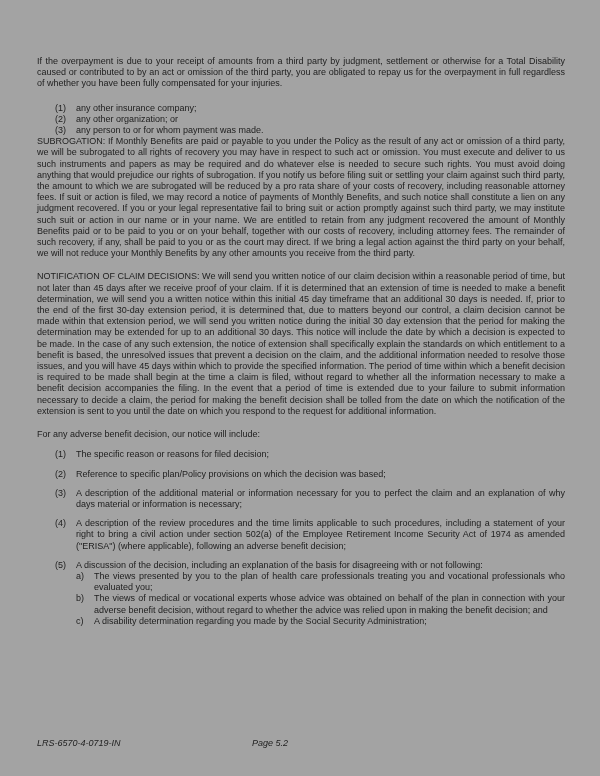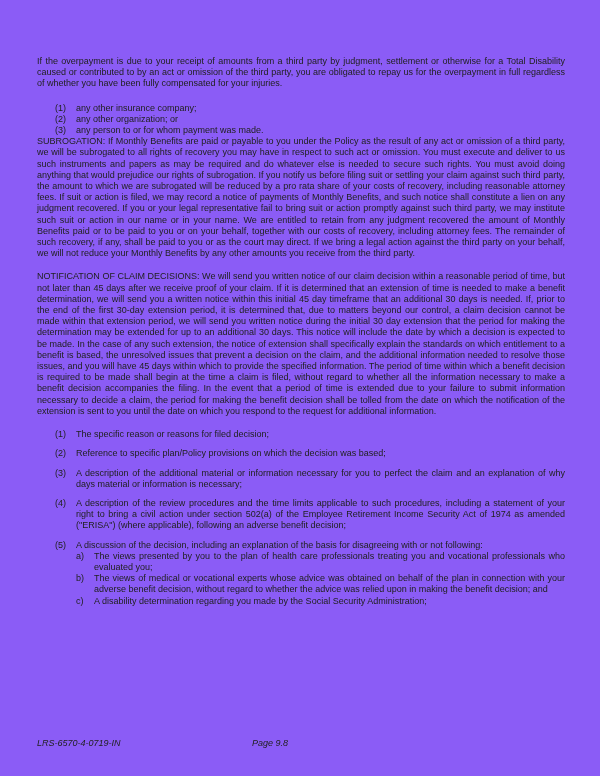--- a/index.html
+++ b/index.html
@@ -1,20 +1,20 @@
 <!DOCTYPE html>
 <html><head>
 <meta charset="utf-8">
 <style>
   html, body { margin: 0; padding: 0; background: #ffffff; }
   .page {
     position: relative;
     width: 600px;
     height: 776px;
-    background: #8b5cf6;
+    background: #a3a3a3;
     font-family: "Liberation Sans", sans-serif;
     font-size: 9px;
     line-height: 11.2px;
     color: #212121;
     box-sizing: border-box;
     padding: 56px 35px 0 37px;
     overflow: hidden;
   }
   .para { margin: 0; text-align: justify; }
   .mb-sm  { margin-bottom: 12px; }
@@ -69,20 +69,21 @@
   <p class="para mb-sm">
     <b class="hd">SUBROGATION:</b>
     <span>If Monthly Benefits are paid or payable to you under the Policy as the result of any act or omission of a third party, we will be subrogated to all rights of recovery you may have in respect to such act or omission. You must execute and deliver to us such instruments and papers as may be required and do whatever else is needed to secure such rights. You must avoid doing anything that would prejudice our rights of subrogation. If you notify us before filing suit or settling your claim against such third party, the amount to which we are subrogated will be reduced by a pro rata share of your costs of recovery, including reasonable attorney fees. If suit or action is filed, we may record a notice of payments of Monthly Benefits, and such notice shall constitute a lien on any judgment recovered. If you or your legal representative fail to bring suit or action promptly against such third party, we may institute such suit or action in our name or in your name. We are entitled to retain from any judgment recovered the amount of Monthly Benefits paid or to be paid to you or on your behalf, together with our costs of recovery, including attorney fees. The remainder of such recovery, if any, shall be paid to you or as the court may direct. If we bring a legal action against the third party on your behalf, we will not reduce your Monthly Benefits by any other amounts you receive from the third party.</span>
   </p>
 
   <p class="para mb-sm">
     <b class="hd">NOTIFICATION OF CLAIM DECISIONS:</b>
     <span>We will send you written notice of our claim decision within a reasonable period of time, but not later than 45 days after we receive proof of your claim. If it is determined that an extension of time is needed to make a benefit determination, we will send you a written notice within this initial 45 day timeframe that an additional 30 days is needed. If, prior to the end of the first 30-day extension period, it is determined that, due to matters beyond our control, a claim decision cannot be made within that extension period, we will send you written notice during the initial 30 day extension that the period for making the determination may be extended for up to an additional 30 days. This notice will include the date by which a decision is expected to be made. In the case of any such extension, the notice of extension shall specifically explain the standards on which entitlement to a benefit is based, the unresolved issues that prevent a decision on the claim, and the additional information needed to resolve those issues, and you will have 45 days within which to provide the specified information. The period of time within which a benefit decision is required to be made shall begin at the time a claim is filed, without regard to whether all the information necessary to make a benefit decision accompanies the filing. In the event that a period of time is extended due to your failure to submit information necessary to decide a claim, the period for making the benefit decision shall be tolled from the date on which the notification of the extension is sent to you until the date on which you respond to the request for additional information.</span>
   </p>
 
+  <p class="para mb-xs">For any adverse benefit decision, our notice will include:</p>
 
   <div class="numlist spaced">
     <div class="li">
       <span class="num">(1)</span>
       <span class="txt">The specific reason or reasons for filed decision;</span>
     </div>
     <div class="li">
       <span class="num">(2)</span>
       <span class="txt">Reference to specific plan/Policy provisions on which the decision was based;</span>
     </div>
@@ -111,16 +112,16 @@
             <span class="num">c)</span>
             <span class="txt">A disability determination regarding you made by the Social Security Administration;</span>
           </div>
         </div>
       </div>
     </div>
   </div>
 
   <div class="footer">
     <span>LRS-6570-4-0719-IN</span>
-    <span class="pagenum">Page 9.8</span>
+    <span class="pagenum">Page 5.2</span>
   </div>
 
 </div>
 
 </body></html>

